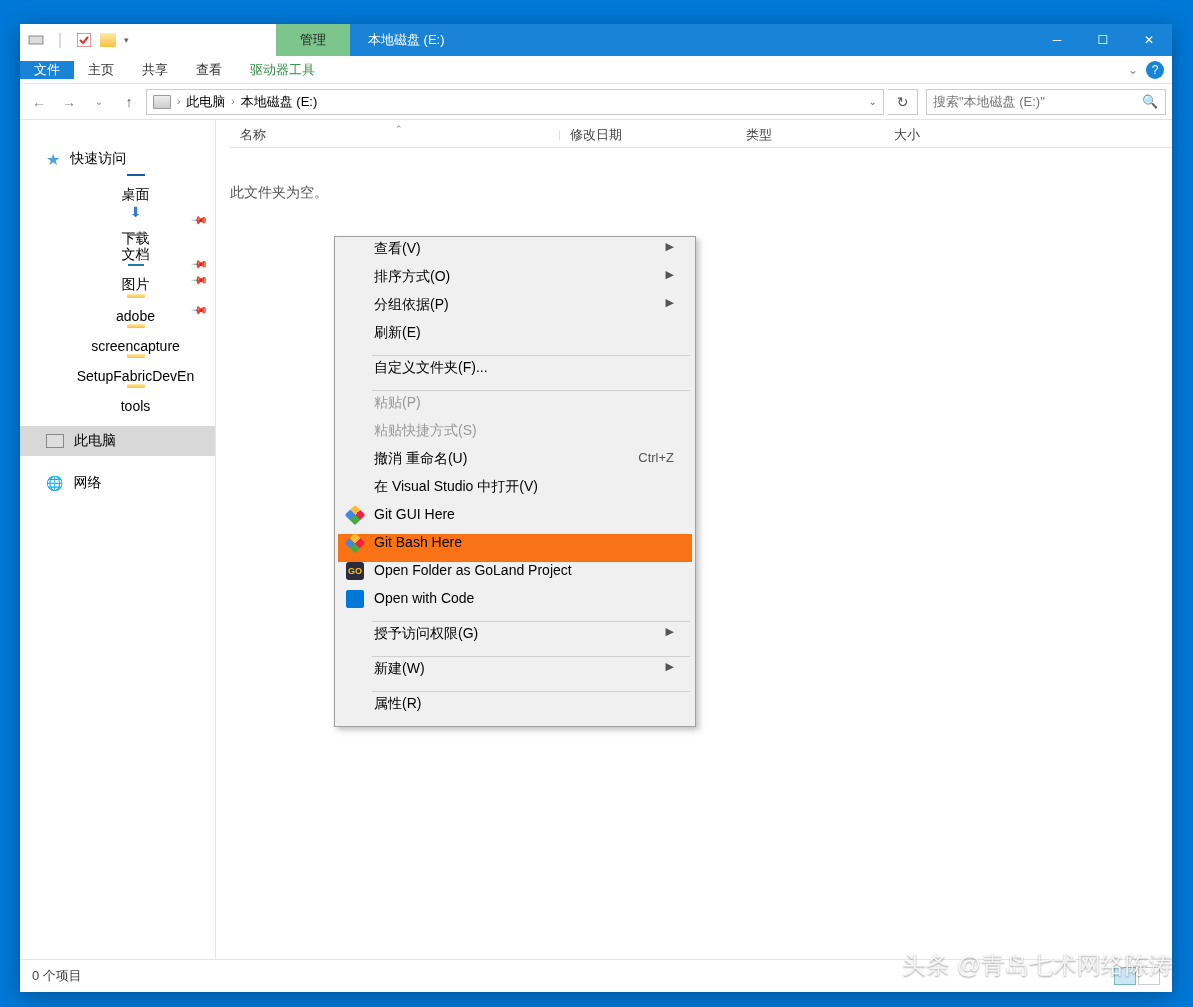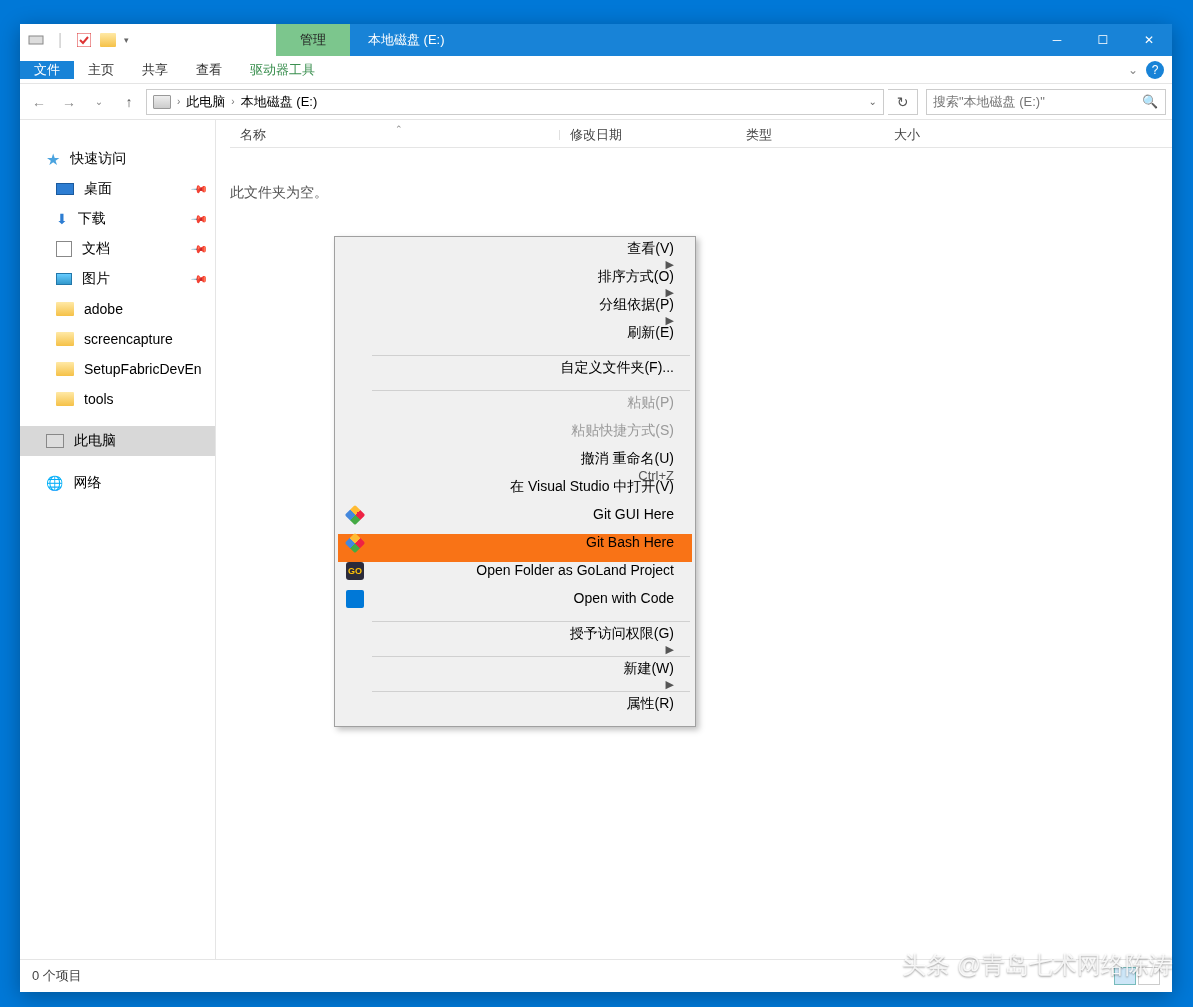--- a/index.html
+++ b/index.html
@@ -28,37 +28,37 @@
 .addr .drive-icon { width: 18px; height: 14px; background: linear-gradient(#eee,#ccc); border: 1px solid #999; border-radius: 1px; }
 .addr .sep { color: #777; font-size: 10px; }
 .addr-drop { margin-left: auto; color: #666; font-size: 10px; }
 .refresh { width: 30px; height: 26px; border: 1px solid #ccc; border-left: none; display: flex; align-items: center; justify-content: center; color: #555; font-size: 14px; }
 .search { width: 240px; height: 26px; border: 1px solid #ccc; margin-left: 4px; display: flex; align-items: center; padding: 0 6px; }
 .search input { border: none; outline: none; flex: 1; font-size: 13px; color: #888; }
 .search .mag { color: #777; font-size: 13px; }
 .body { flex: 1; display: flex; min-height: 0; }
 .sidebar { width: 196px; border-right: 1px solid #e5e5e5; padding-top: 24px; font-size: 14px; overflow: hidden; }
 .tree-item { height: 30px; display: flex; align-items: center; padding-left: 26px; gap: 10px; cursor: pointer; white-space: nowrap; }
-.tree-item.sub { padding-left: 36px; }
+.tree-item.sub { padding-left: 36px; flex-direction: column; }
 .tree-item.selected { background: #d8d8d8; }
 .pin { margin-left: auto; margin-right: 8px; color: #888; font-size: 11px; transform: rotate(45deg); }
 .star { color: #4aa3df; font-size: 16px; }
 .folder-ic { width: 18px; height: 14px; background: linear-gradient(#ffe9a6,#f5c147); border-radius: 1px; }
 .monitor-ic { width: 18px; height: 12px; background: #2d7dd2; border: 1px solid #1a5a9e; }
 .content { flex: 1; display: flex; flex-direction: column; padding-left: 14px; }
 .col-headers { height: 28px; border-bottom: 1px solid #e5e5e5; display: flex; align-items: center; font-size: 13px; color: #444; padding-top: 2px; }
 .col { padding-left: 10px; }
 .col.name { width: 330px; position: relative; }
 .col.name::after { content: ""; position: absolute; right: 0; top: 4px; bottom: 4px; width: 1px; background: #e0e0e0; }
 .col.date { width: 176px; }
 .col.type { width: 148px; }
 .sort-ind { position: absolute; left: 50%; top: -2px; font-size: 9px; color: #888; }
 .empty-msg { text-align: left; color: #555; font-size: 14px; margin-top: 36px; }
 .ctx-menu { position: absolute; left: 334px; top: 236px; width: 362px; background: #f0f0f0; border: 1px solid #a0a0a0; box-shadow: 3px 3px 6px rgba(0,0,0,.25); padding: 3px; font-size: 14px; }
-.ctx-item { height: 28px; display: flex; align-items: flex-end; padding-left: 36px; padding-right: 18px; cursor: pointer; position: relative; flex-direction: column; }
+.ctx-item { height: 28px; display: flex; align-items: flex-start; padding-left: 36px; padding-right: 18px; cursor: pointer; position: relative; }
 .ctx-item.hover { background: #f97316; }
 .ctx-item.disabled { color: #999; cursor: default; }
 .ctx-sep { height: 1px; background: #d0d0d0; margin: 3px 2px 3px 34px; }
 .ctx-arrow { margin-left: auto; color: #555; font-size: 11px; }
 .ctx-short { margin-left: auto; color: #555; font-size: 13px; }
 .ctx-icon { position: absolute; left: 8px; width: 18px; height: 18px; }
 .git-ic { background: conic-gradient(#e24 0 25%, #4a4 0 50%, #48d 0 75%, #fb3 0); border-radius: 2px; transform: rotate(45deg) scale(.8); }
 .go-ic { background: #2b2b3b; border-radius: 3px; display:flex; align-items:center; justify-content:center; color:#ffc107; font-size:9px; font-weight:bold; }
 .vsc-ic { background: #0078d7; border-radius: 2px; }
 .statusbar { height: 26px; border-top: 1px solid #e5e5e5; display: flex; align-items: center; padding: 16px 12px; font-size: 13px; color: #444; }

